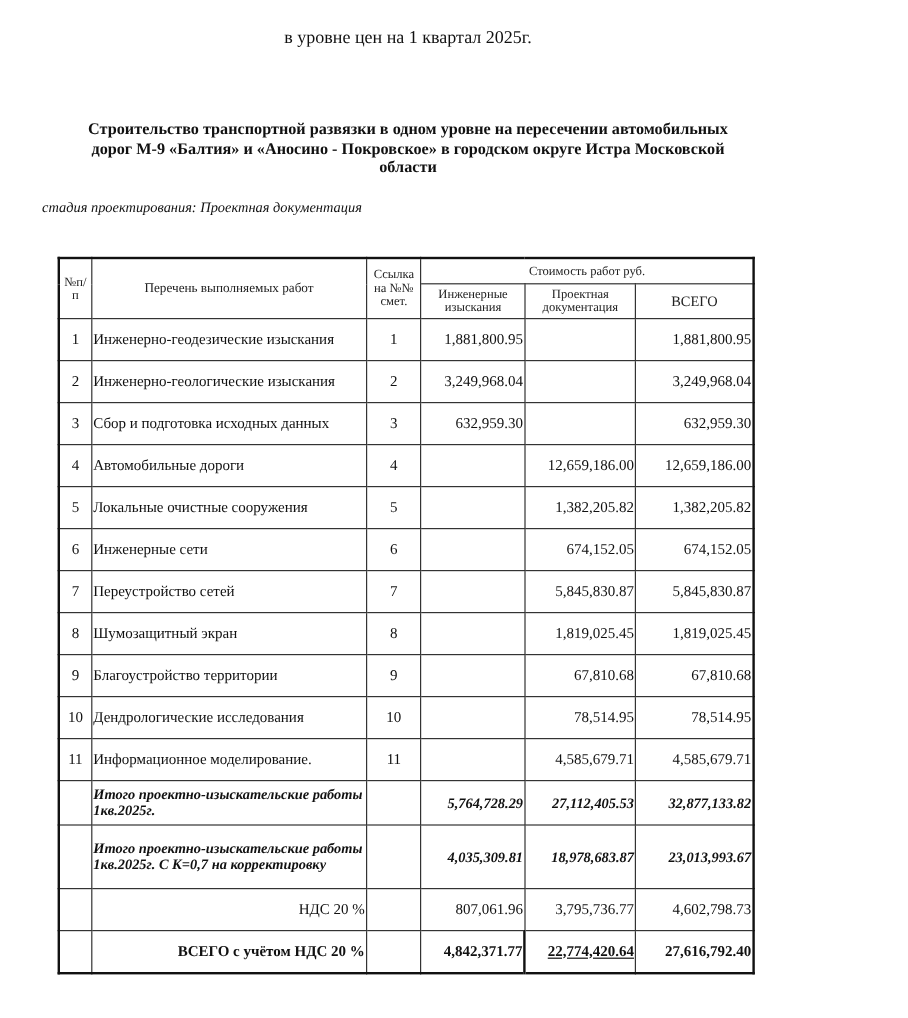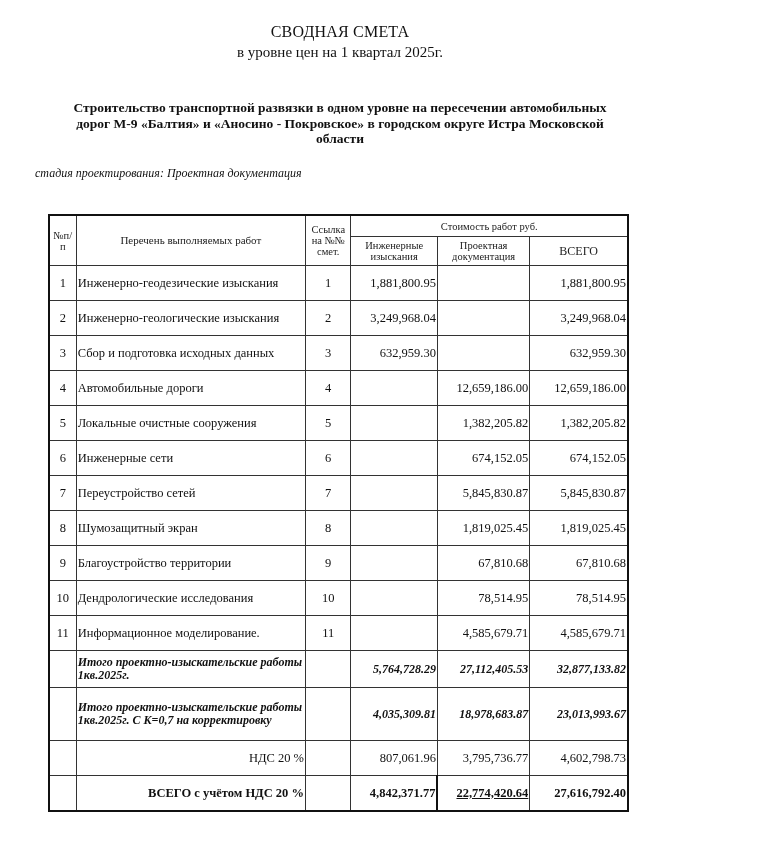--- a/index.html
+++ b/index.html
@@ -27,21 +27,20 @@
   tr.grand td { height: 34px; }
   .bi { font-weight: bold; font-style: italic; font-size: 12px; line-height: 13px; border-radius: 18px; }
   .b { font-weight: bold; }
   .right { text-align: right !important; }
   .thick-l { border-left: 2px solid #111 !important; text-decoration: underline; }
 </style>
 </head>
 <body>
 
 <div class="title-block">
-  <div class="title-main">СВОДНАЯ СМЕТА</div>
   <div class="title-sub">в уровне цен на 1 квартал 2025г.</div>
 </div>
 
 <div class="project-title">Строительство транспортной развязки в одном уровне на пересечении автомобильных дорог М-9 «Балтия» и «Аносино - Покровское» в городском округе Истра Московской области</div>
 
 <div class="stage">стадия проектирования: Проектная документация</div>
 
 <table class="smeta">
   <thead>
     <tr class="hdr1">

